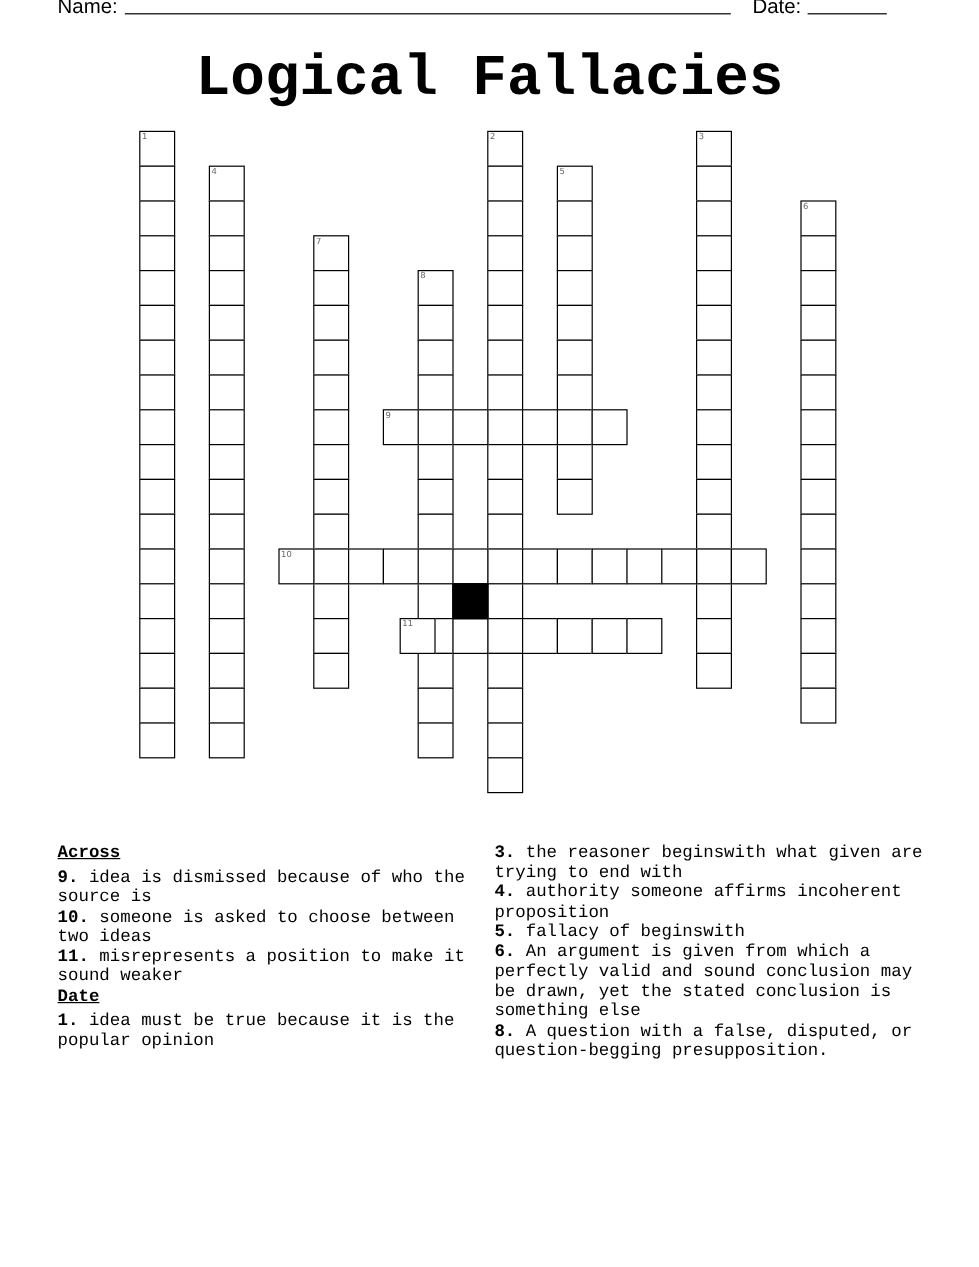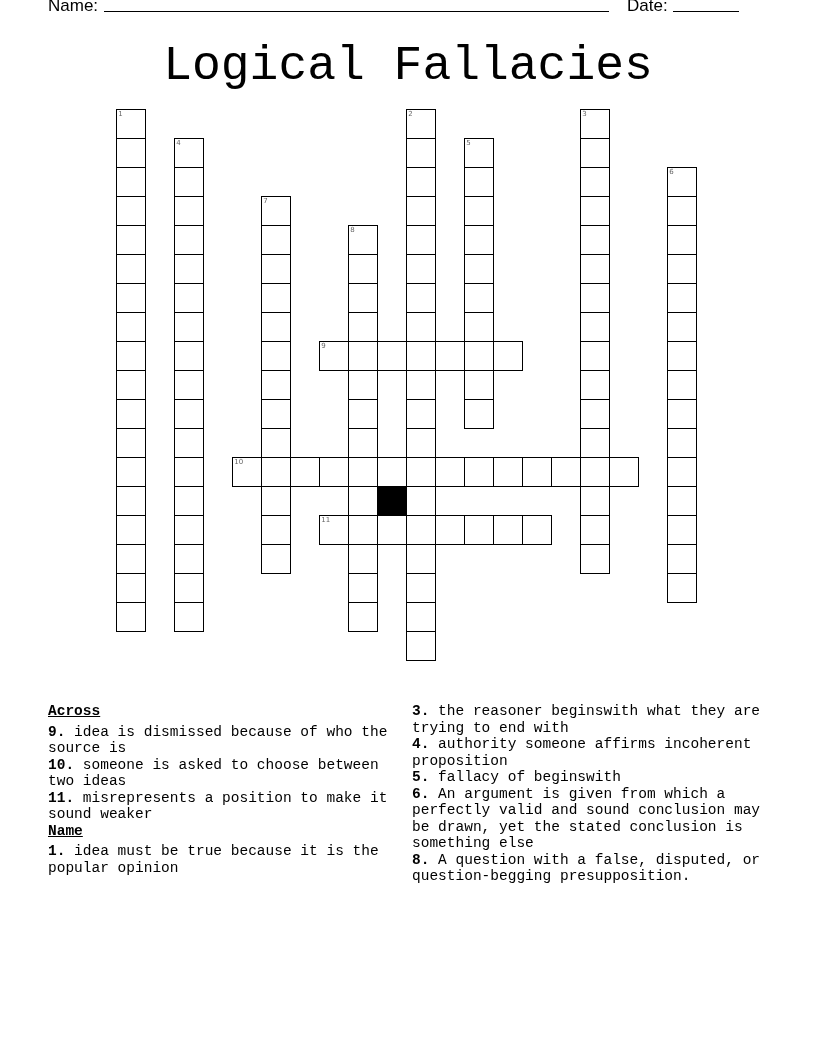--- a/index.html
+++ b/index.html
@@ -2,21 +2,21 @@
 <html><head>
 <meta charset="utf-8">
 <style>
   html, body { margin:0; padding:0; background:#fff; }
   body { width:816px; height:1056px; position:relative; overflow:hidden; color:#000; }
   .header { position:absolute; top:-4px; left:48px; width:700px; height:24px; font-family:"Liberation Sans", sans-serif; font-size:17px; }
   .name-label { position:absolute; left:0; top:0; }
   .name-line { position:absolute; left:56px; top:15px; width:505px; border-bottom:1px solid #000; }
   .date-label { position:absolute; left:579px; top:0; }
   .date-line { position:absolute; left:625px; top:15px; width:66px; border-bottom:1px solid #000; }
-  .title { position:absolute; top:36px; left:0; width:816px; text-align:center; font-family:"Liberation Mono", monospace; font-size:48px; line-height:60px; }
+  .title { position:absolute; top:36px; left:0; width:816px; text-align:center; font-family:"Liberation Mono", monospace; font-size:48px; line-height:60px;font-weight:bold; }
   .grid { position:absolute; left:117px; top:110px; }
   .cell { position:absolute; width:29px; height:29px; box-sizing:border-box; border:1.5px solid #000; background:#fff; margin-left:-0.75px; margin-top:-0.75px; width:30px; height:30px; }
   .cell.black { background:#000; }
   .cell .num { position:absolute; left:1px; top:0; font-family:"DejaVu Sans", sans-serif; font-size:7px; color:#666; line-height:9px; }
   .clues { position:absolute; font-family:"Liberation Mono", monospace; font-size:14.5px; line-height:16.5px; color:#000; }
   .clues-left { left:48px; top:703px; width:360px; }
   .clues-right { left:412px; top:703px; width:360px; }
   .clue-head { font-weight:bold; text-decoration:underline; margin-bottom:4px; display:block; }
   .clue { display:block; }
   .clue b { font-weight:bold; }
@@ -183,39 +183,39 @@
     </div>
     <div class="cell" style="left: 174px; top: 348px;"></div>
     <div class="cell" style="left: 203px; top: 348px;"></div>
     <div class="cell" style="left: 261px; top: 348px;"></div>
     <div class="cell" style="left: 319px; top: 348px;"></div>
     <div class="cell" style="left: 348px; top: 348px;"></div>
     <div class="cell" style="left: 377px; top: 348px;"></div>
     <div class="cell" style="left: 406px; top: 348px;"></div>
     <div class="cell" style="left: 435px; top: 348px;"></div>
     <div class="cell" style="left: 493px; top: 348px;"></div>
-    <div class="cell" style="left: 203px; top: 406px;">
+    <div class="cell" style="left: 217px; top: 406px;">
       <span class="num">11</span>
     </div>
     <div class="cell" style="left: 261px; top: 406px;"></div>
     <div class="cell" style="left: 319px; top: 406px;"></div>
     <div class="cell" style="left: 348px; top: 406px;"></div>
     <div class="cell" style="left: 377px; top: 406px;"></div>
     <div class="cell" style="left: 406px; top: 406px;"></div>
     <div class="cell black" style="left: 261px; top: 377px;"></div>
   </div>
 
 <div class="clues clues-left">
   <span class="clue-head">Across</span>
   <span class="clue"><b>9.</b><span> idea is dismissed because of who the source is</span></span>
   <span class="clue"><b>10.</b><span> someone is asked to choose between two ideas</span></span>
   <span class="clue"><b>11.</b><span> misrepresents a position to make it sound weaker</span></span>
-  <span class="clue-head" style="margin-top:0;">Name</span>
+  <span class="clue-head" style="margin-top:0;">Date</span>
   <span class="clue"><b>1.</b><span> idea must be true because it is the popular opinion</span></span>
 </div>
 
 <div class="clues clues-right">
-  <span class="clue"><b>3.</b><span> the reasoner beginswith what they are trying to end with</span></span>
+  <span class="clue"><b>3.</b><span> the reasoner beginswith what given are trying to end with</span></span>
   <span class="clue"><b>4.</b><span> authority someone affirms incoherent proposition</span></span>
   <span class="clue"><b>5.</b><span> fallacy of beginswith</span></span>
   <span class="clue"><b>6.</b><span> An argument is given from which a perfectly valid and sound conclusion may be drawn, yet the stated conclusion is something else</span></span>
   <span class="clue"><b>8.</b><span> A question with a false, disputed, or question-begging presupposition.</span></span>
 </div>
 
 </body></html>

